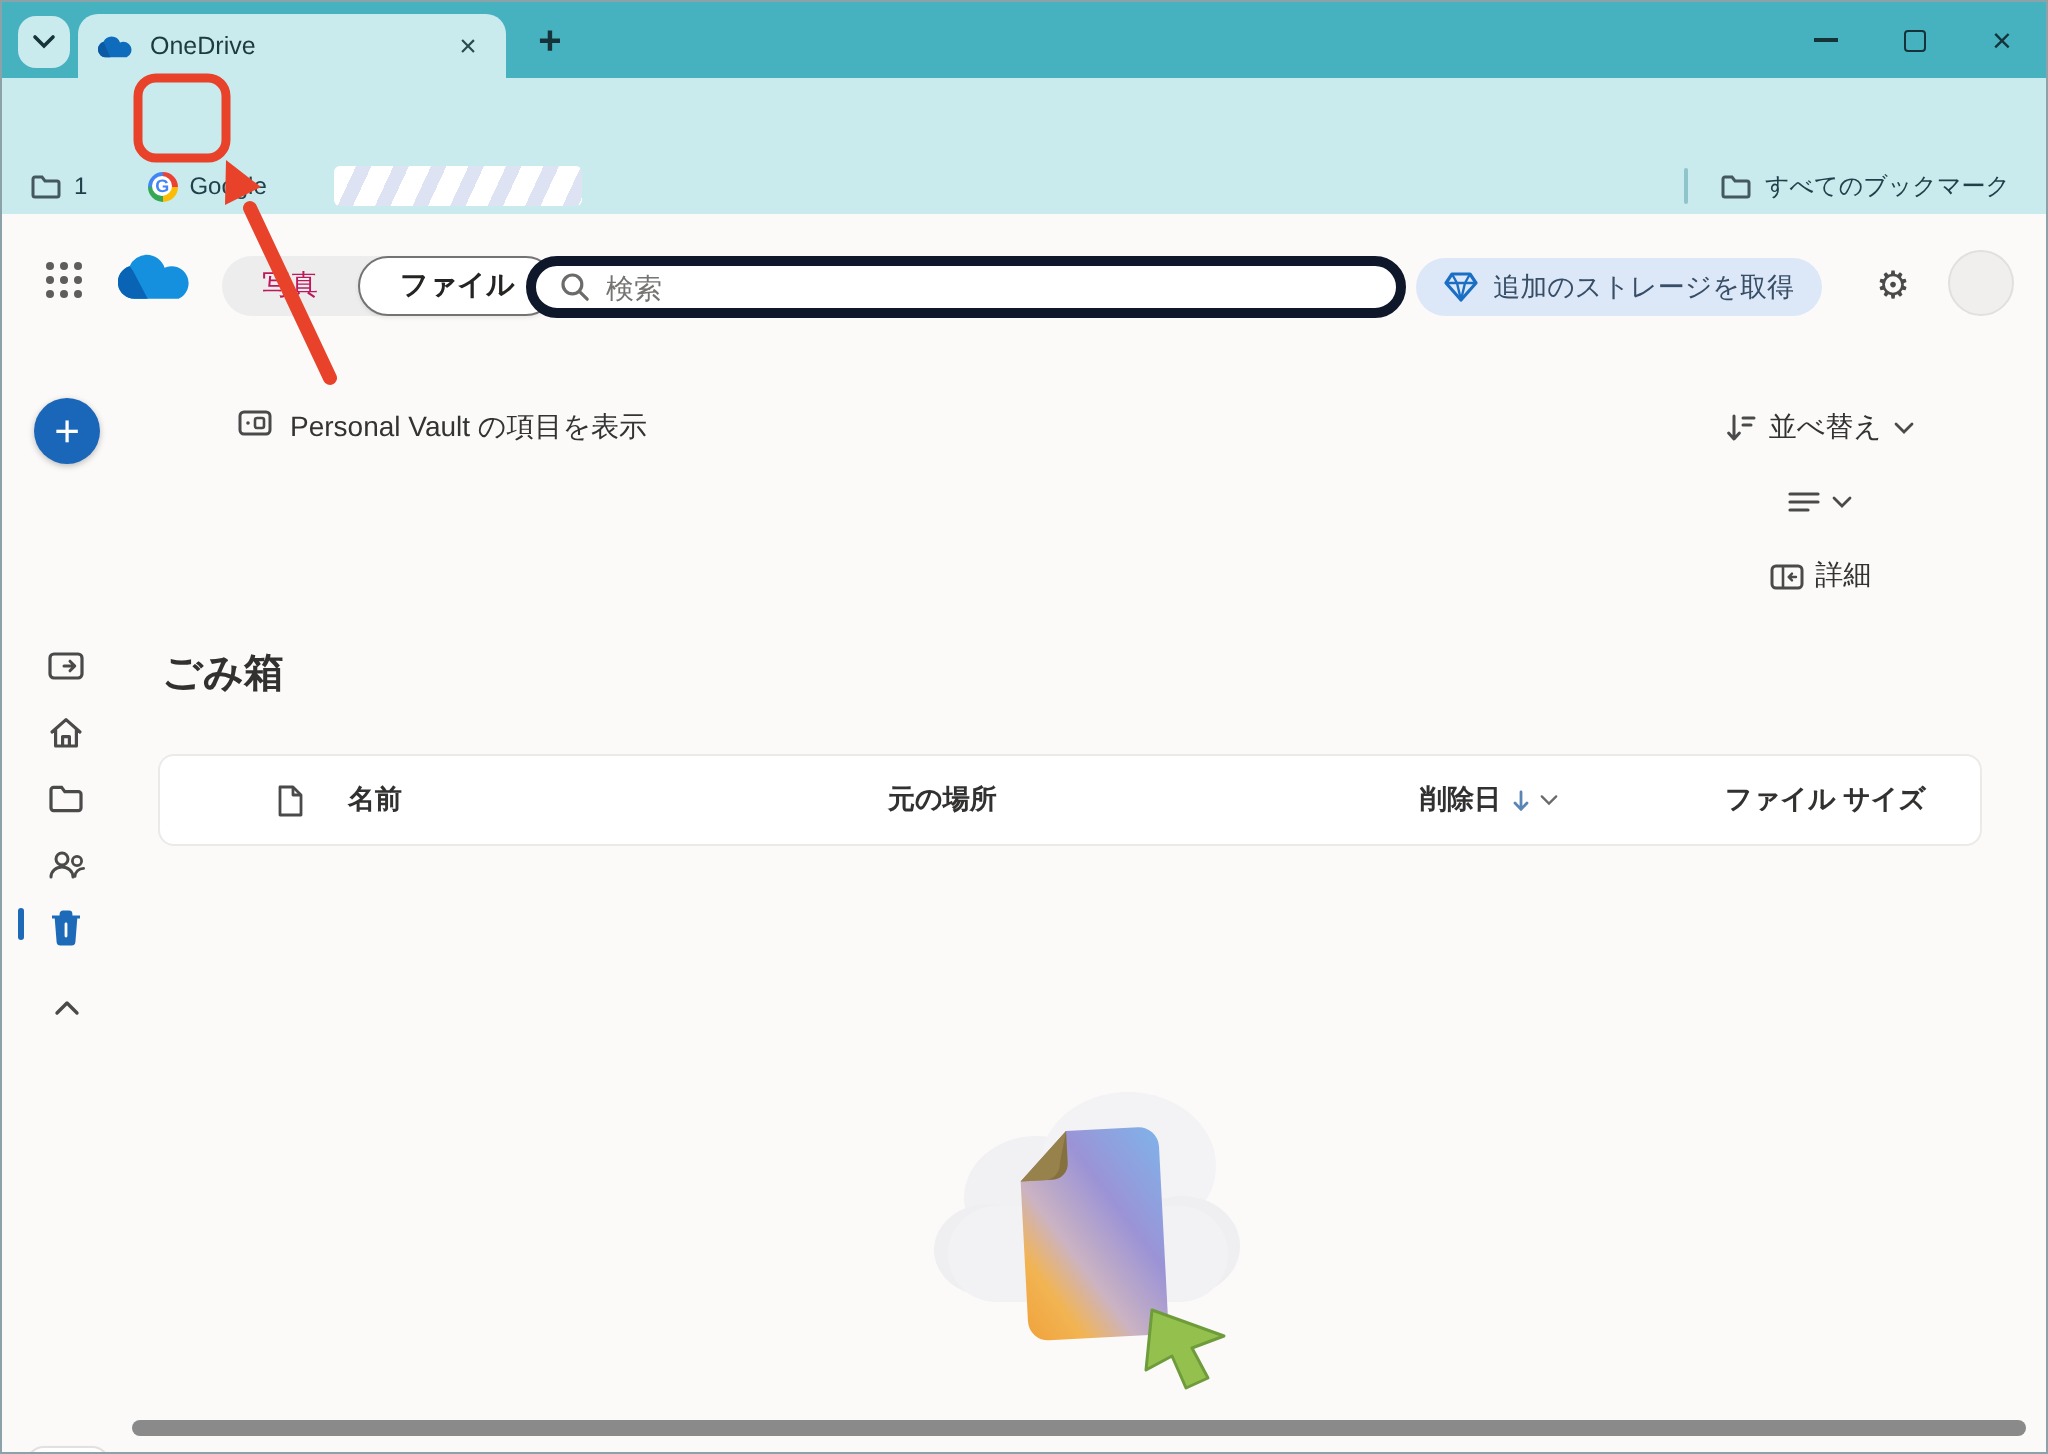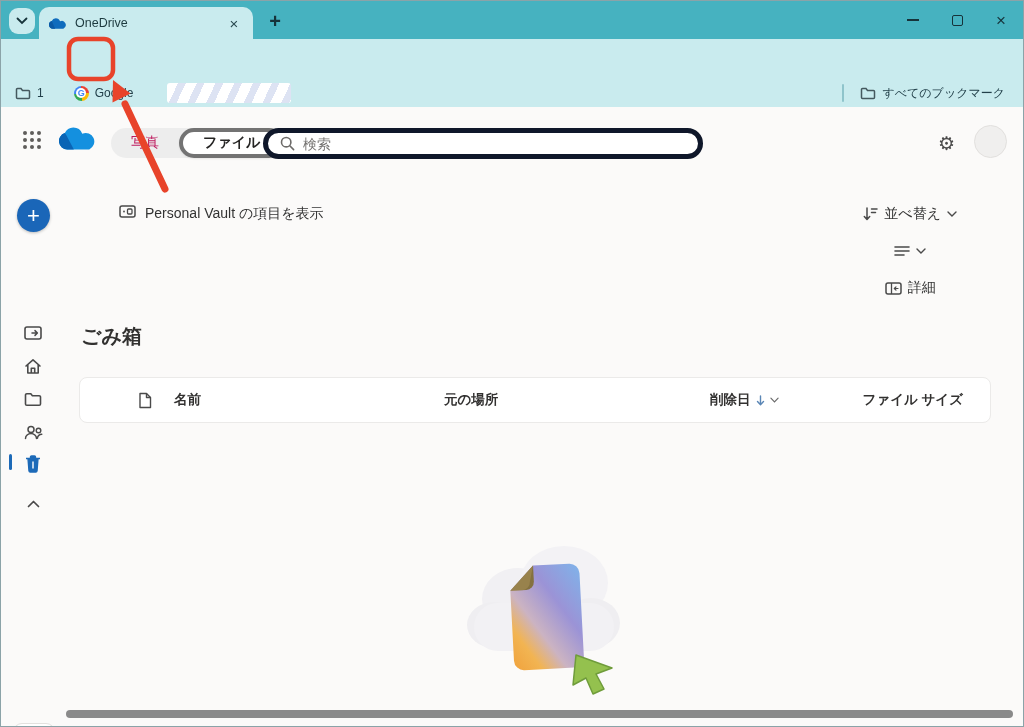--- a/index.html
+++ b/index.html
@@ -44,21 +44,21 @@
   .bm-right { margin-left:auto; display:flex; align-items:center; gap:8px; padding-right:10px; }
 
   
   .page { position:absolute; top:106px; left:0; right:0; bottom:0; background:#fbfaf9; }
   .od-header { position:absolute; top:0; left:0; right:0; height:64px; }
   .waffle { position:absolute; left:22px; top:24px; display:grid; grid-template-columns:repeat(3,4px); grid-gap:3px; cursor:pointer; }
   .waffle i { width:4px; height:4px; border-radius:50%; background:#5f5d5b; }
   .od-logo { position:absolute; left:58px; top:18px; cursor:pointer; }
   .toggle { position:absolute; left:110px; top:21px; height:30px; background:#ededed; border-radius:15px; display:flex; align-items:center; }
   .toggle-opt { padding:0 20px; height:30px; display:flex; align-items:center; font-size:14px; color:#be185d; border-radius:15px; cursor:pointer; }
-  .toggle-opt.sel { background:#fff; border:4px solid #737373; box-shadow:0 1px 2px rgba(0,0,0,.08); font-weight:bold; color:#252423; }
+  .toggle-opt.sel { background:#fff; border:1px solid #737373; box-shadow:0 1px 2px rgba(0,0,0,.08); font-weight:bold; color:#252423; }
   .searchbox { position:absolute; left:262px; top:21px; width:440px; height:31px; background:#fff; border:5px solid #0f172a; border-radius:16px; display:flex; align-items:center; padding:0 12px; gap:8px; }
   .searchbox input { border:none; outline:none; flex:1; font-size:14px; color:#323130; background:transparent; font-family:inherit; }
   .searchbox input::placeholder { color:#767472; }
   .storage-pill { position:absolute; right:112px; top:22px; height:29px; background:#dce8f8; border-radius:15px; display:flex; align-items:center; gap:8px; padding:0 14px; font-size:13.5px; color:#374e66; cursor:pointer; white-space:nowrap; }
   .gear { position:absolute; right:68px; top:22px; font-size:19px; color:#4a4a4a; cursor:pointer; line-height:29px; }
   .od-avatar { position:absolute; right:16px; top:18px; width:33px; height:33px; border-radius:50%; background:#f0efee; border:1px solid #e2e0de; cursor:pointer; }
 
   
   .sidebar { position:absolute; top:64px; left:0; width:64px; bottom:0; }
   .add-btn { position:absolute; left:16px; top:28px; width:33px; height:33px; border-radius:50%; background:#1a66b8; color:#fff; font-size:22px; display:flex; align-items:center; justify-content:center; cursor:pointer; box-shadow:0 1px 3px rgba(0,0,0,.25); }
@@ -217,20 +217,27 @@
       <div class="toggle">
         <div class="toggle-opt">写真</div>
         <div class="toggle-opt sel">ファイル</div>
       </div>
       <div class="searchbox">
         <svg class="ico" width="15" height="15" viewBox="0 0 15 15">
             <circle cx="6.2" cy="6.2" r="4.7" fill="none" stroke="#6d6b69" stroke-width="1.6"></circle>
             <line x1="9.8" y1="9.8" x2="13.6" y2="13.6" stroke="#6d6b69" stroke-width="1.6" stroke-linecap="round"></line>
           </svg>
         <input placeholder="検索" style="">
+      </div>
+      <div class="storage-pill">
+        <svg class="ico" width="17" height="15" viewBox="0 0 17 15">
+            <path d="M4 1 H13 L16 5.5 L8.5 14 L1 5.5 Z" fill="none" stroke="#1a6fc4" stroke-width="1.6" stroke-linejoin="round"></path>
+            <path d="M1 5.5 H16 M4 1 L6.5 5.5 L8.5 14 L10.5 5.5 L13 1" fill="none" stroke="#1a6fc4" stroke-width="1.2" stroke-linejoin="round"></path>
+          </svg>
+        <span>追加のストレージを取得</span>
       </div>
       <div class="gear">⚙</div>
       <div class="od-avatar"></div>
     </div>
 
     <div class="sidebar">
       <div class="add-btn">+</div>
       <div class="side-ico" style="top:152px">
         <svg class="ico" width="18" height="14" viewBox="0 0 18 14">
             <rect x="1" y="1" width="16" height="12" rx="2" fill="none" stroke="#4a4a4a" stroke-width="1.6"></rect>

